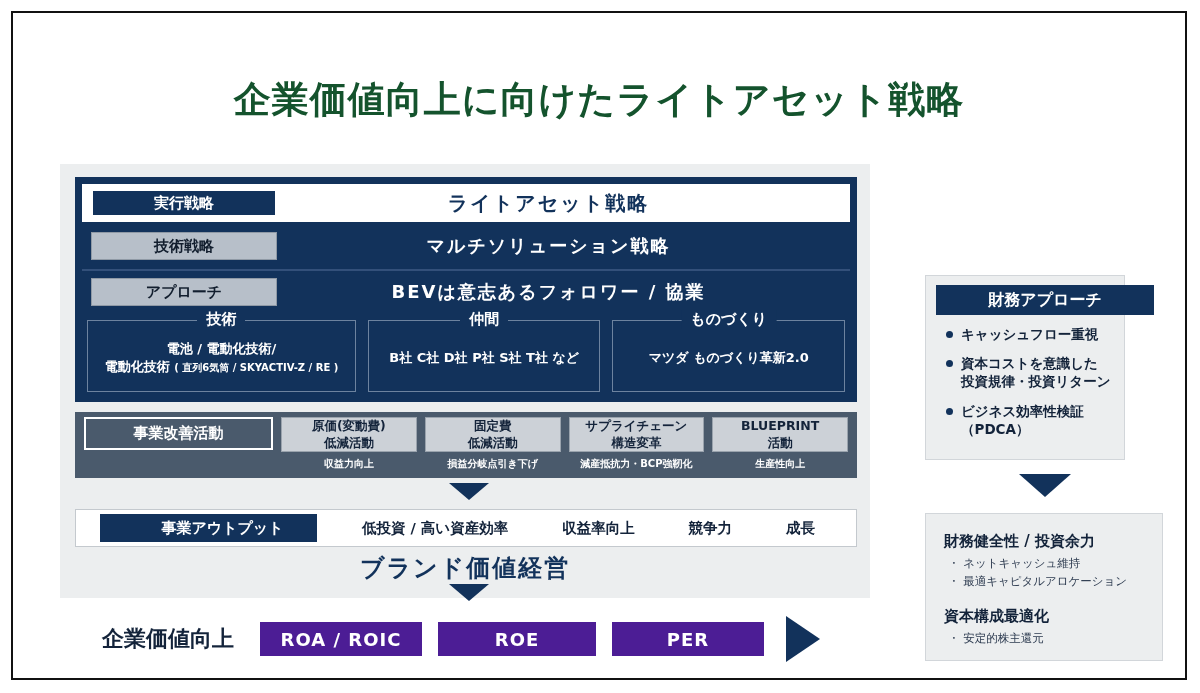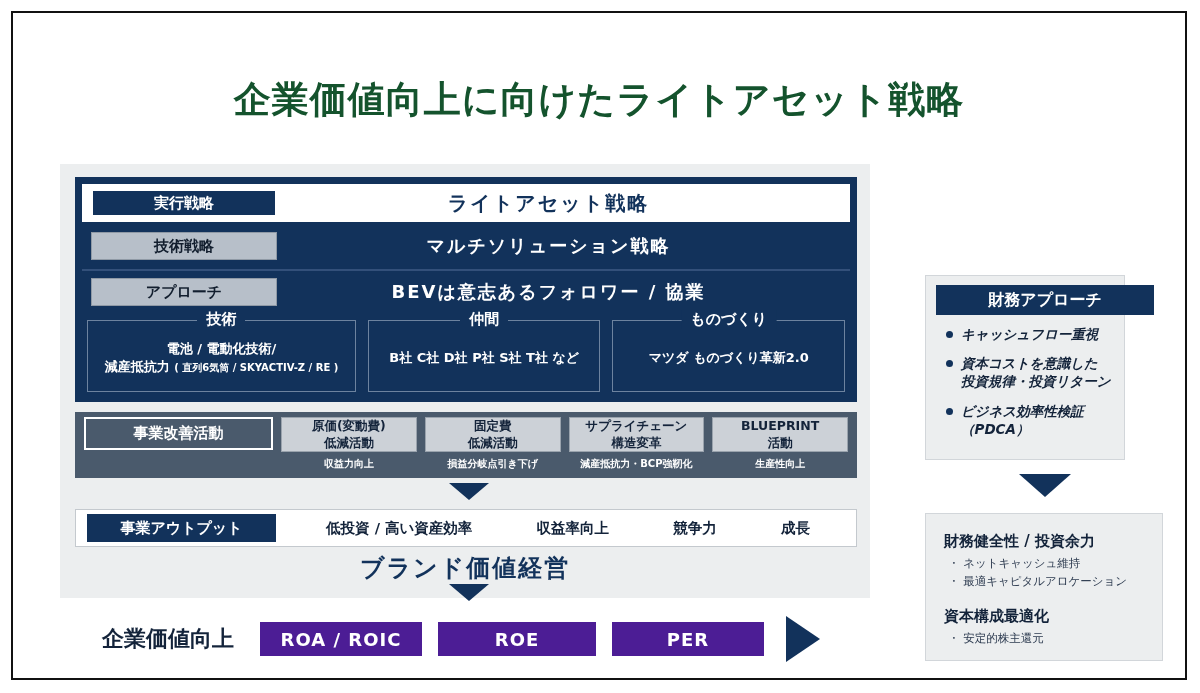--- a/index.html
+++ b/index.html
@@ -257,29 +257,30 @@
     height: 38px;
     background: #ffffff;
     border: 1px solid #c4c9ce;
     box-sizing: border-box;
     display: flex;
     align-items: center;
   }
   .output-label {
     width: 189px;
     height: 28px;
-    margin-left: 11px;
+    margin-left: 24px;
     background: #12325b;
     color: #ffffff;
     font-size: 15px;
     font-weight: bold;
     display: flex;
     align-items: center;
     justify-content: center;
     flex: none;
+    padding-left: 28px;
   }
   .output-items {
     flex: 1;
     display: flex;
     align-items: center;
     justify-content: space-around;
     padding: 0 14px 0 18px;
   }
   .output-item {
     font-size: 14.5px;
@@ -387,21 +388,20 @@
     background: #12325b;
     margin-top: 6px;
     margin-right: 8px;
     flex: none;
   }
   .fin-li-text {
     font-size: 13.5px;
     font-weight: bold;
     color: #13233a;
     line-height: 1.35;
-    font-style: italic;
   }
 
   .arrow-right-panel {
     position: absolute;
     left: 1006px;
     top: 461px;
     width: 0;
     height: 0;
     border-left: 26px solid transparent;
     border-right: 26px solid transparent;
@@ -460,21 +460,21 @@
         <div class="lbl-box lbl-grey">アプローチ</div>
         <div class="row-value val-light">BEVは意志あるフォロワー / 協業</div>
       </div>
 
       <div class="pillars">
         <div class="pillar">
           <div class="pillar-title">技術</div>
           <div class="pillar-body">
             <div>電池 / 電動化技術/</div>
             <div>
-              <span>減産抵抗力</span>
+              <span>電動化技術</span>
               <span class="small">( 直列6気筒 / SKYACTIV-Z / RE )</span>
             </div>
           </div>
         </div>
         <div class="pillar">
           <div class="pillar-title">仲間</div>
           <div class="pillar-body">B社 C社 D社 P社 S社 T社 など</div>
         </div>
         <div class="pillar">
           <div class="pillar-title">ものづくり</div>

